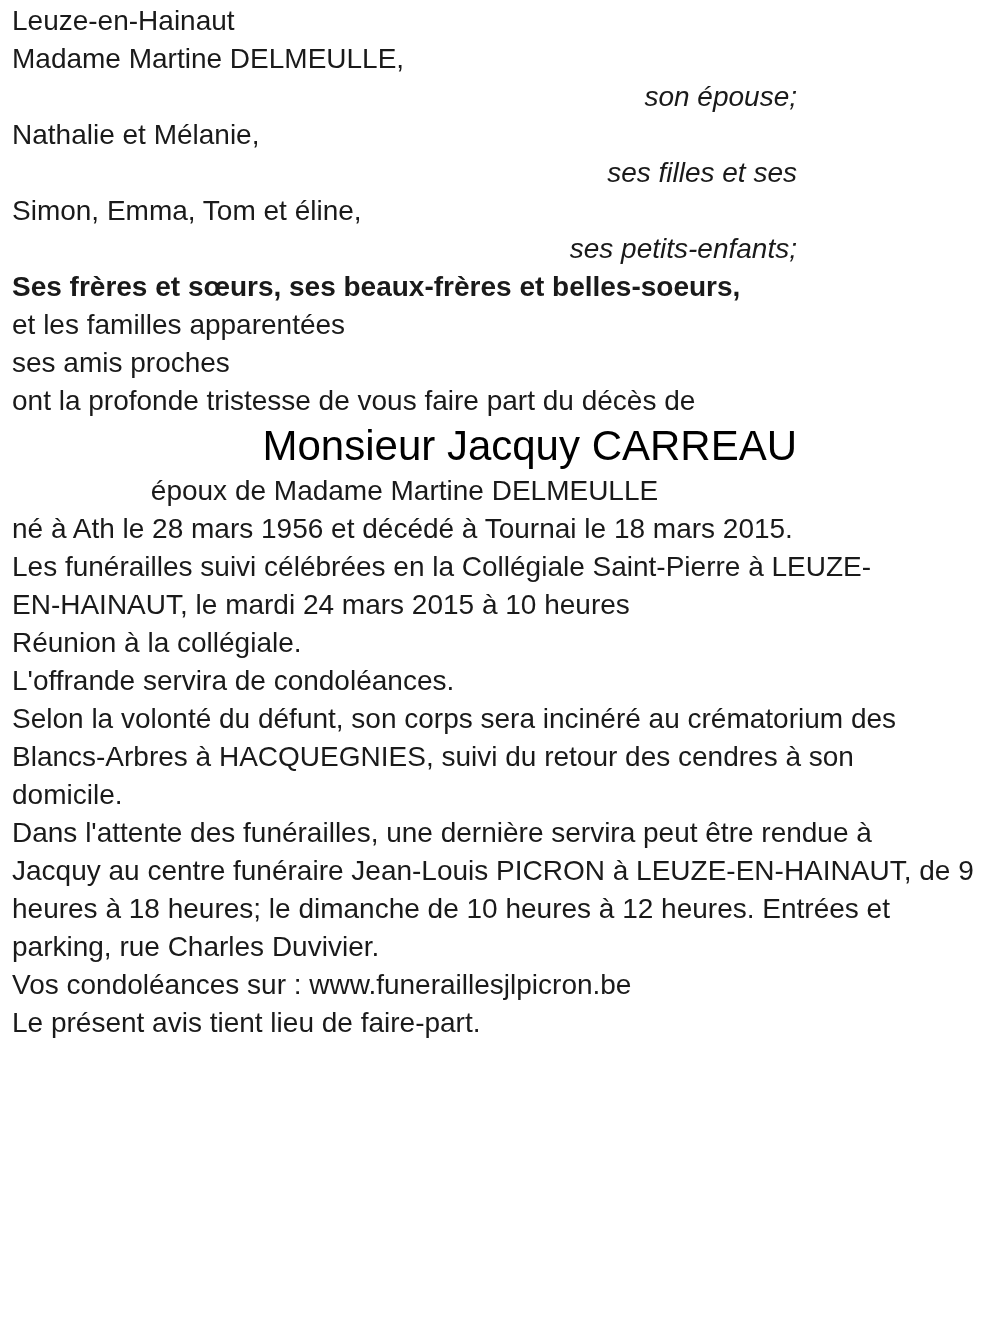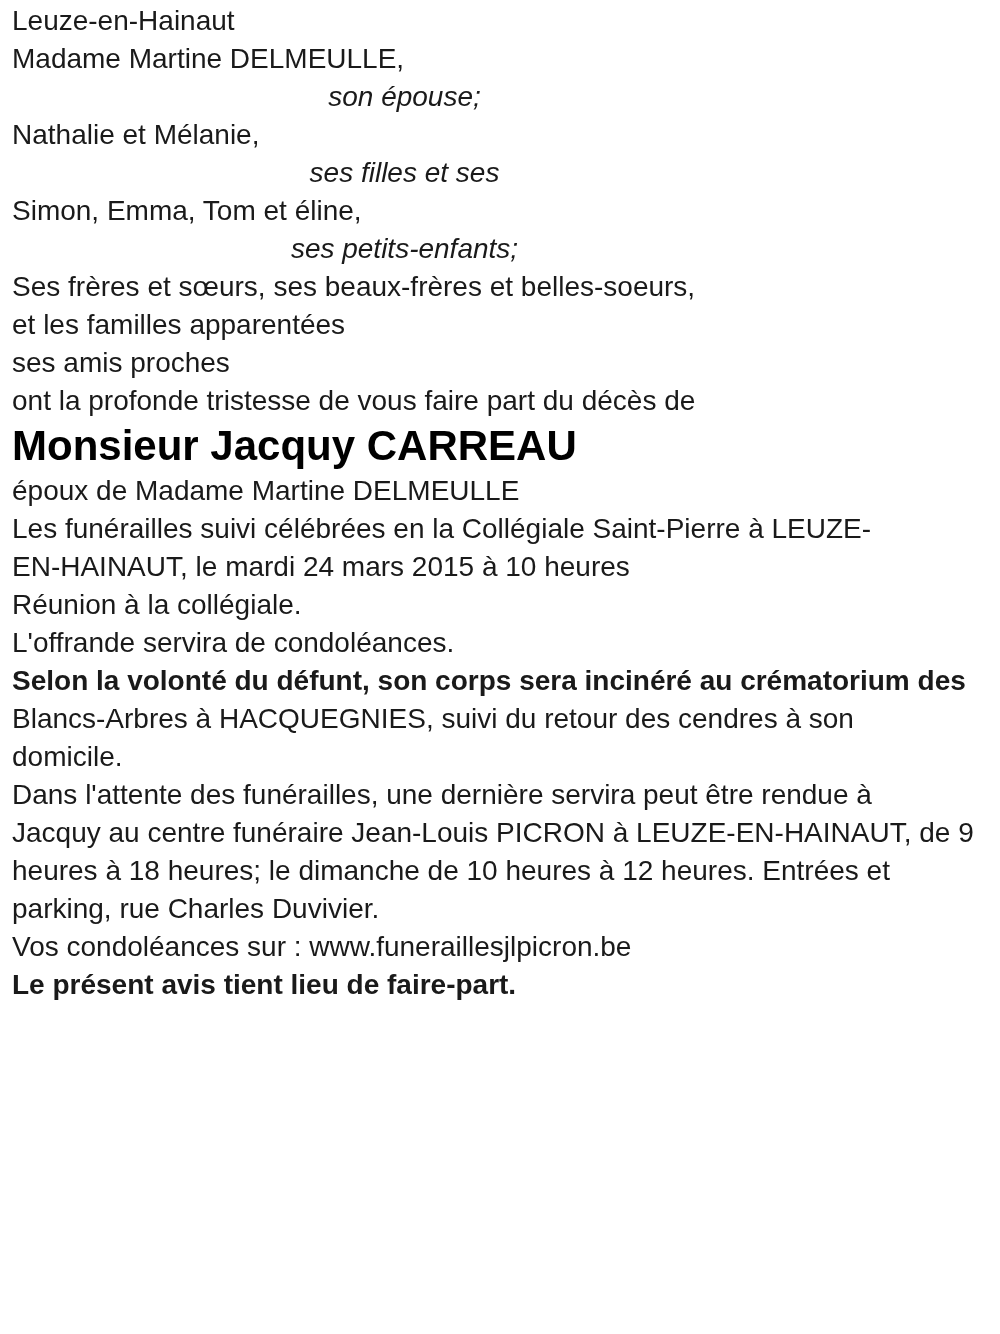--- a/index.html
+++ b/index.html
@@ -22,43 +22,44 @@
     font-weight: 400;
     color: var(--text-color, #1a1a1a);
     background: var(--bg-color, #ffffff);
   }
   .page p, .page h1 { margin: 0; }
   .ln {
     line-height: 38px;
     white-space: nowrap;
   }
   .role {
-    text-align: center;
+    text-align: right;
     font-style: italic;
     white-space: nowrap;
   }
   .deceased {
     font-size: 42px;
     line-height: 52px;
-    font-weight: 700;
+    font-weight: 400;
     color: var(--heading-color, #000000);
     white-space: nowrap;
     letter-spacing: 0;
+    text-align: right;
   }
   .mtneg { margin-top: -15px; }
   .mt2  { margin-top: 2px; }
   .mt3  { margin-top: 3px; }
-  .mt6  { margin-top: 6px; }
+  .mt6  { margin-top: 6px; font-weight: bold; }
   .mt10 { margin-top: 10px; }
-  .mt12 { margin-top: 12px; font-weight: bold; }
+  .mt12 { margin-top: 12px; }
   .mt13 { margin-top: 13px; }
   .mt14 { margin-top: 14px; }
   .mt15 { margin-top: 15px; }
   .mt40 { margin-top: 40px; }
-  .mt42 { margin-top: 42px; }
+  .mt42 { margin-top: 42px; text-align: center; }
   .mt44 { margin-top: 44px; }
 </style>
 </head>
 <body>
 
 <main class="page">
 
   <p class="ln">Leuze-en-Hainaut</p>
 
   <p class="ln mt15">Madame Martine DELMEULLE,</p>
@@ -73,20 +74,21 @@
   <p class="ln mt6">Ses frères et sœurs, ses beaux-frères et belles-soeurs,</p>
   <p class="ln">et les familles apparentées</p>
   <p class="ln">ses amis proches</p>
 
   <p class="ln mt44">ont la profonde tristesse de vous faire part du décès de</p>
 
   <h1 class="deceased mt40">Monsieur Jacquy CARREAU</h1>
 
   <p class="ln mt42">époux de Madame Martine DELMEULLE</p>
 
+  <p class="ln mt40">né à Ath le 28 mars 1956 et décédé à Tournai le 18 mars 2015.</p>
 
   <p class="ln mt10">Les funérailles suivi célébrées en la Collégiale Saint-Pierre à LEUZE-</p>
   <p class="ln">EN-HAINAUT, le mardi 24 mars 2015 à 10 heures</p>
 
   <p class="ln mt13">Réunion à la collégiale.</p>
 
   <p class="ln mt13">L'offrande servira de condoléances.</p>
 
   <p class="ln mt12">Selon la volonté du défunt, son corps sera incinéré au crématorium des</p>
   <p class="ln">Blancs-Arbres à HACQUEGNIES, suivi du retour des cendres à son</p>

